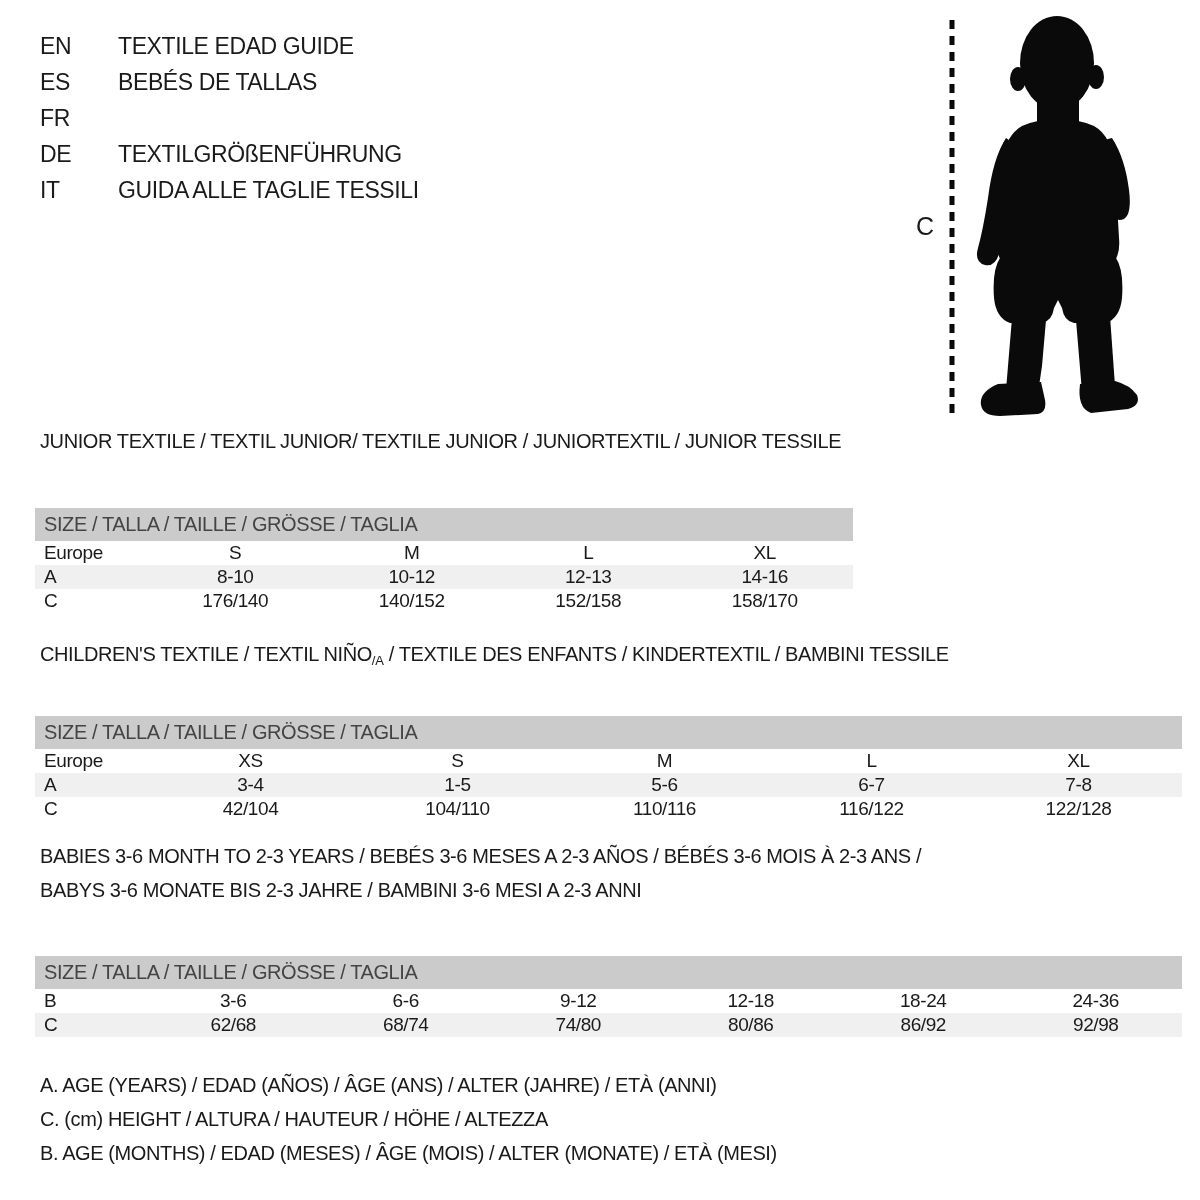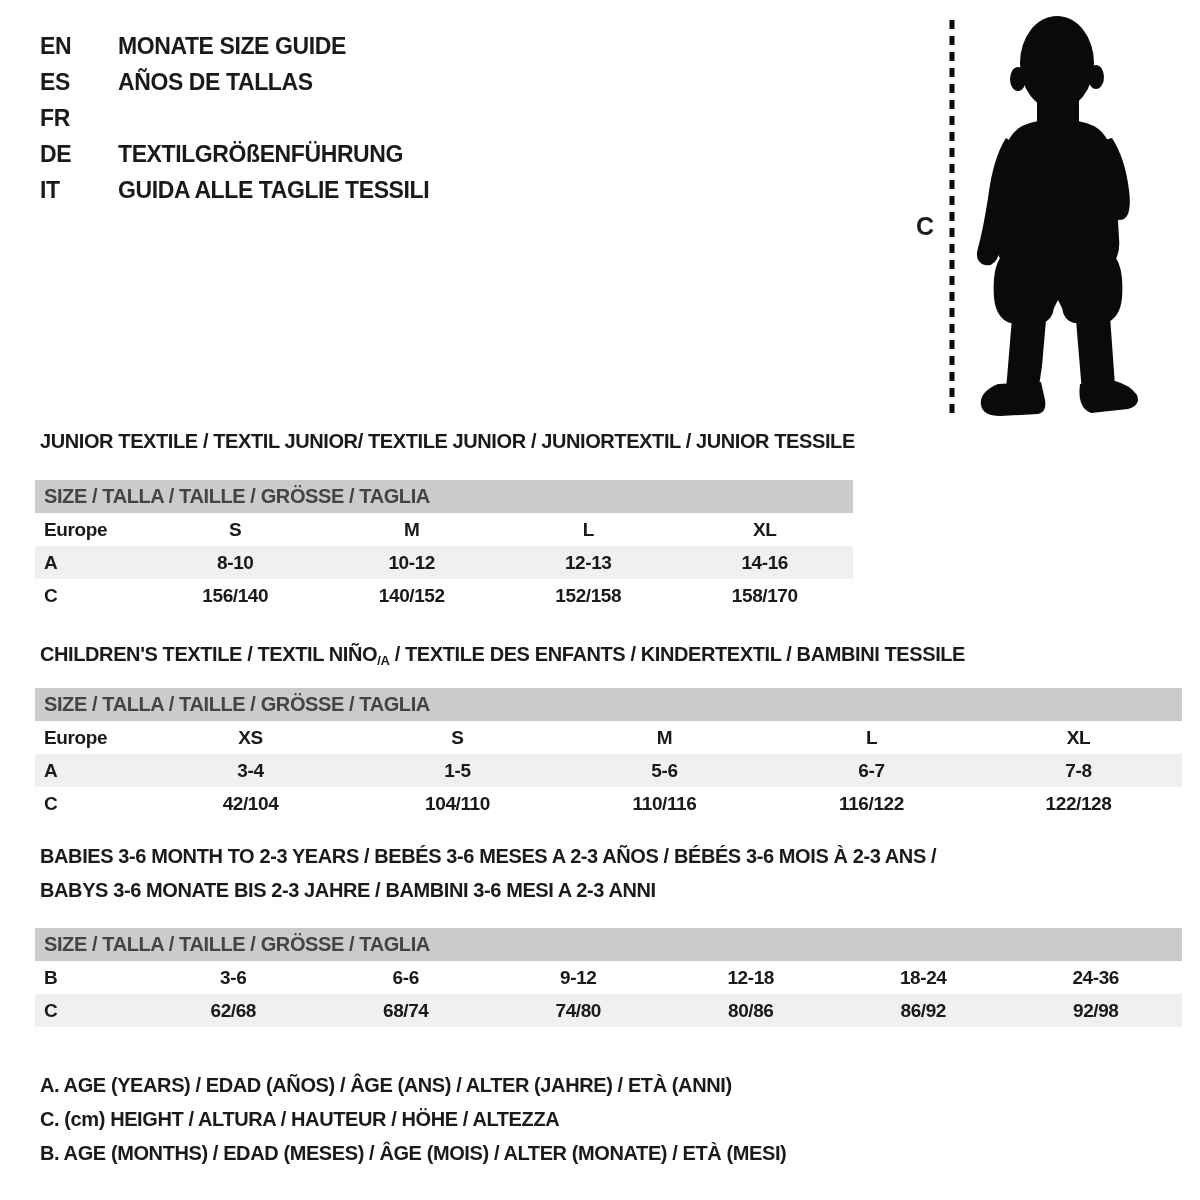--- a/index.html
+++ b/index.html
@@ -4,21 +4,21 @@
 <style>
   * { margin: 0; padding: 0; box-sizing: border-box; }
   html, body { background: #ffffff; }
   .page {
     position: relative;
     width: 1200px;
     height: 1200px;
     background: #ffffff;
     overflow: hidden;
     font-family: "Liberation Sans", sans-serif;
-    font-weight: bold;
+    font-weight: normal;
     color: #1a1a1a;
     letter-spacing: -0.4px;
     border-radius: 12px;
   }
 
   
   .lang-header { position: absolute; left: 40px; top: 28px; }
   .lang-row { display: flex; height: 36px; align-items: center; font-size: 23px; }
   .lang-code { width: 78px; }
   .lang-title { white-space: nowrap; }
@@ -26,48 +26,48 @@
   
   .figure { position: absolute; left: 900px; top: 8px; width: 255px; height: 414px; }
   .figure svg { display: block; width: 255px; height: 414px; }
   .figure-label { position: absolute; left: 16px; top: 204px; font-size: 25px; }
 
   
   .section-title { position: absolute; left: 40px; font-size: 20px; white-space: nowrap; }
   .section-title .sub { font-size: 13px; vertical-align: -4px; letter-spacing: -0.3px; }
 
   
-  .size-table { position: absolute; left: 35px; font-size: 19px; }
+  .size-table { position: absolute; left: 35px; font-size: 19px; margin-top: 28px; }
   .t-bar {
     height: 33px; background: #cbcbcb; color: #444444;
     display: flex; align-items: center; padding-left: 9px;
     font-size: 20px;
   }
-  .t-row { display: flex; height: 33px; align-items: center; }
+  .t-row { display: flex; height: 24px; align-items: center; }
   .t-row.shaded { background: #f0f0f0; }
   .t-label { width: 112px; padding-left: 9px; }
   .t-cell { flex: 1; text-align: center; }
 
   
   .notes { position: absolute; left: 40px; top: 1068px; }
   .note-line { height: 34px; display: flex; align-items: center; font-size: 20px; white-space: nowrap; }
 </style>
 </head>
 <body>
 
 <div class="page">
 
   <div class="lang-header">
     <div class="lang-row">
       <span class="lang-code">EN</span>
-      <span class="lang-title">MONATE SIZE GUIDE</span>
+      <span class="lang-title">TEXTILE EDAD GUIDE</span>
     </div>
     <div class="lang-row">
       <span class="lang-code">ES</span>
-      <span class="lang-title">AÑOS DE TALLAS</span>
+      <span class="lang-title">BEBÉS DE TALLAS</span>
     </div>
     <div class="lang-row">
       <span class="lang-code">FR</span>
     </div>
     <div class="lang-row">
       <span class="lang-code">DE</span>
       <span class="lang-title">TEXTILGRÖßENFÜHRUNG</span>
     </div>
     <div class="lang-row">
       <span class="lang-code">IT</span>
@@ -118,21 +118,21 @@
     </div>
     <div class="t-row shaded">
       <span class="t-label">A</span>
       <span class="t-cell">8-10</span>
       <span class="t-cell">10-12</span>
       <span class="t-cell">12-13</span>
       <span class="t-cell">14-16</span>
     </div>
     <div class="t-row">
       <span class="t-label">C</span>
-      <span class="t-cell">156/140</span>
+      <span class="t-cell">176/140</span>
       <span class="t-cell">140/152</span>
       <span class="t-cell">152/158</span>
       <span class="t-cell">158/170</span>
     </div>
   </div>
 
   <div class="section-title" style="top:643px;"><span>CHILDREN'S TEXTILE / TEXTIL NIÑO</span><span class="sub">/A</span><span> / TEXTILE DES ENFANTS / KINDERTEXTIL / BAMBINI TESSILE</span></div>
   <div class="size-table" style="top:688px; width:1147px;">
     <div class="t-bar">SIZE / TALLA / TAILLE / GRÖSSE / TAGLIA</div>
     <div class="t-row">

